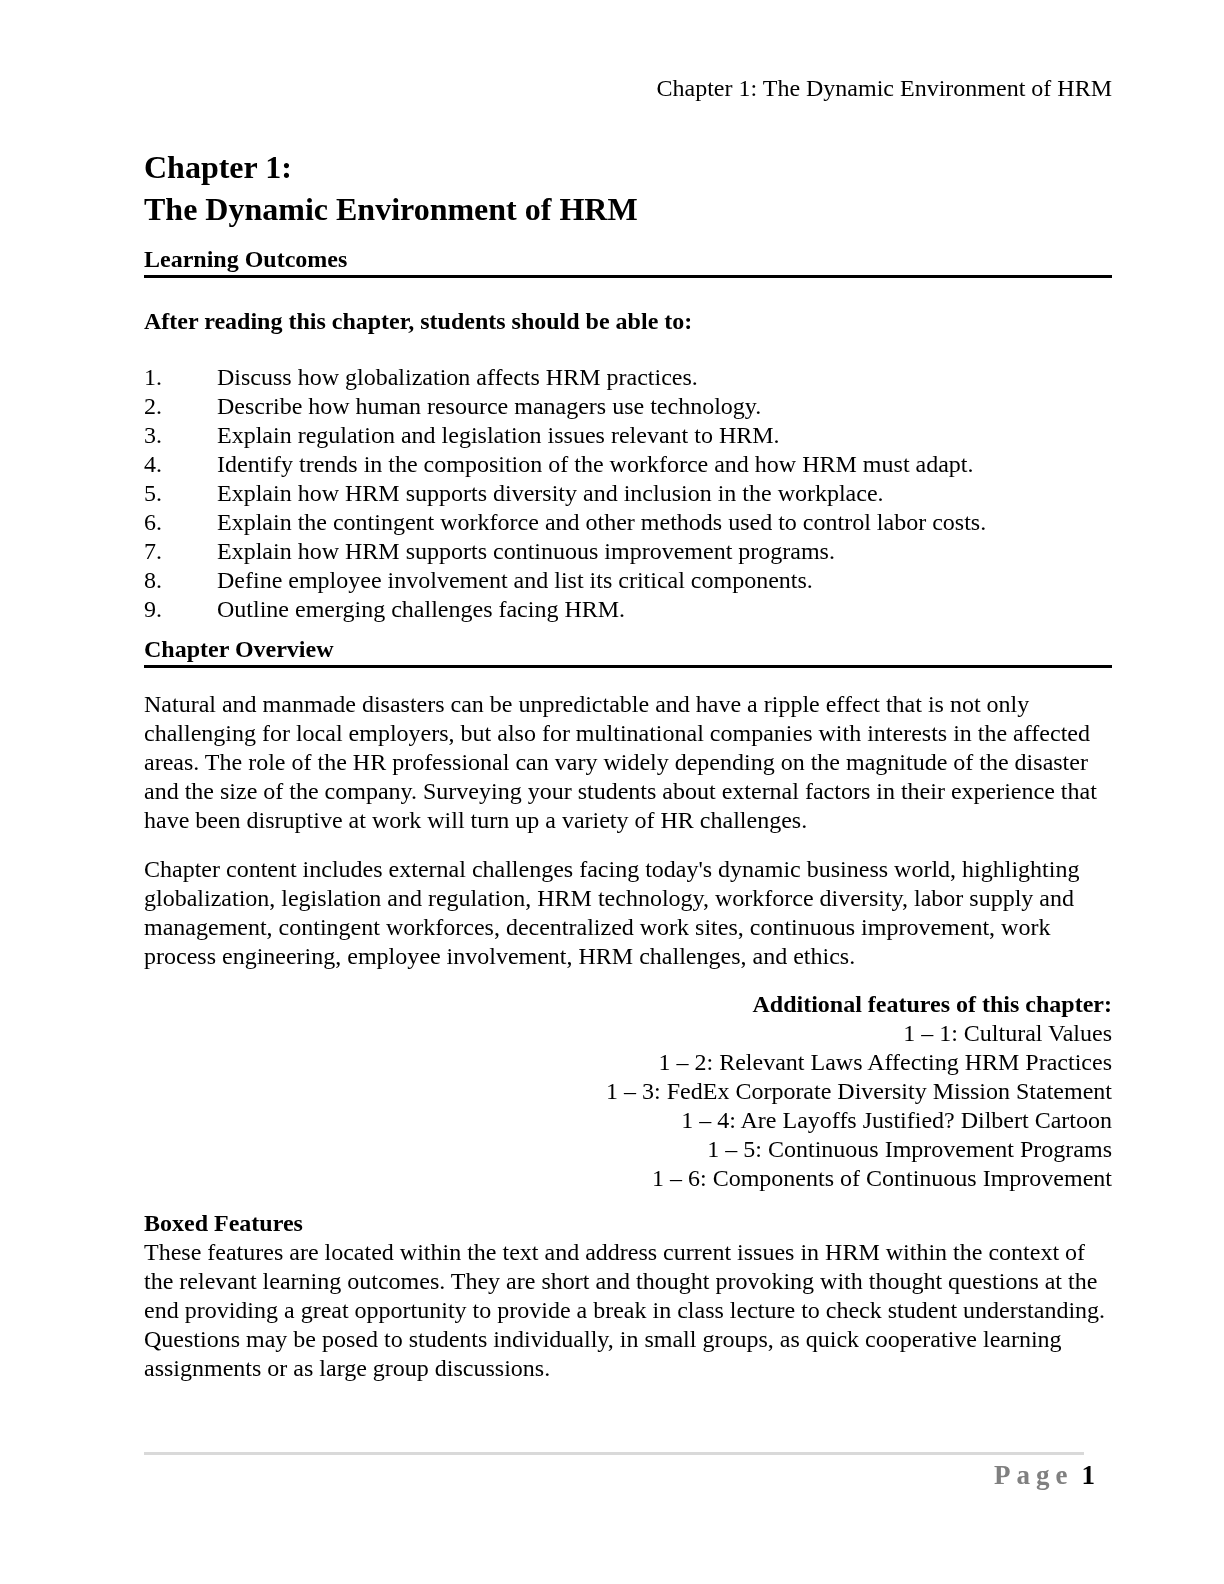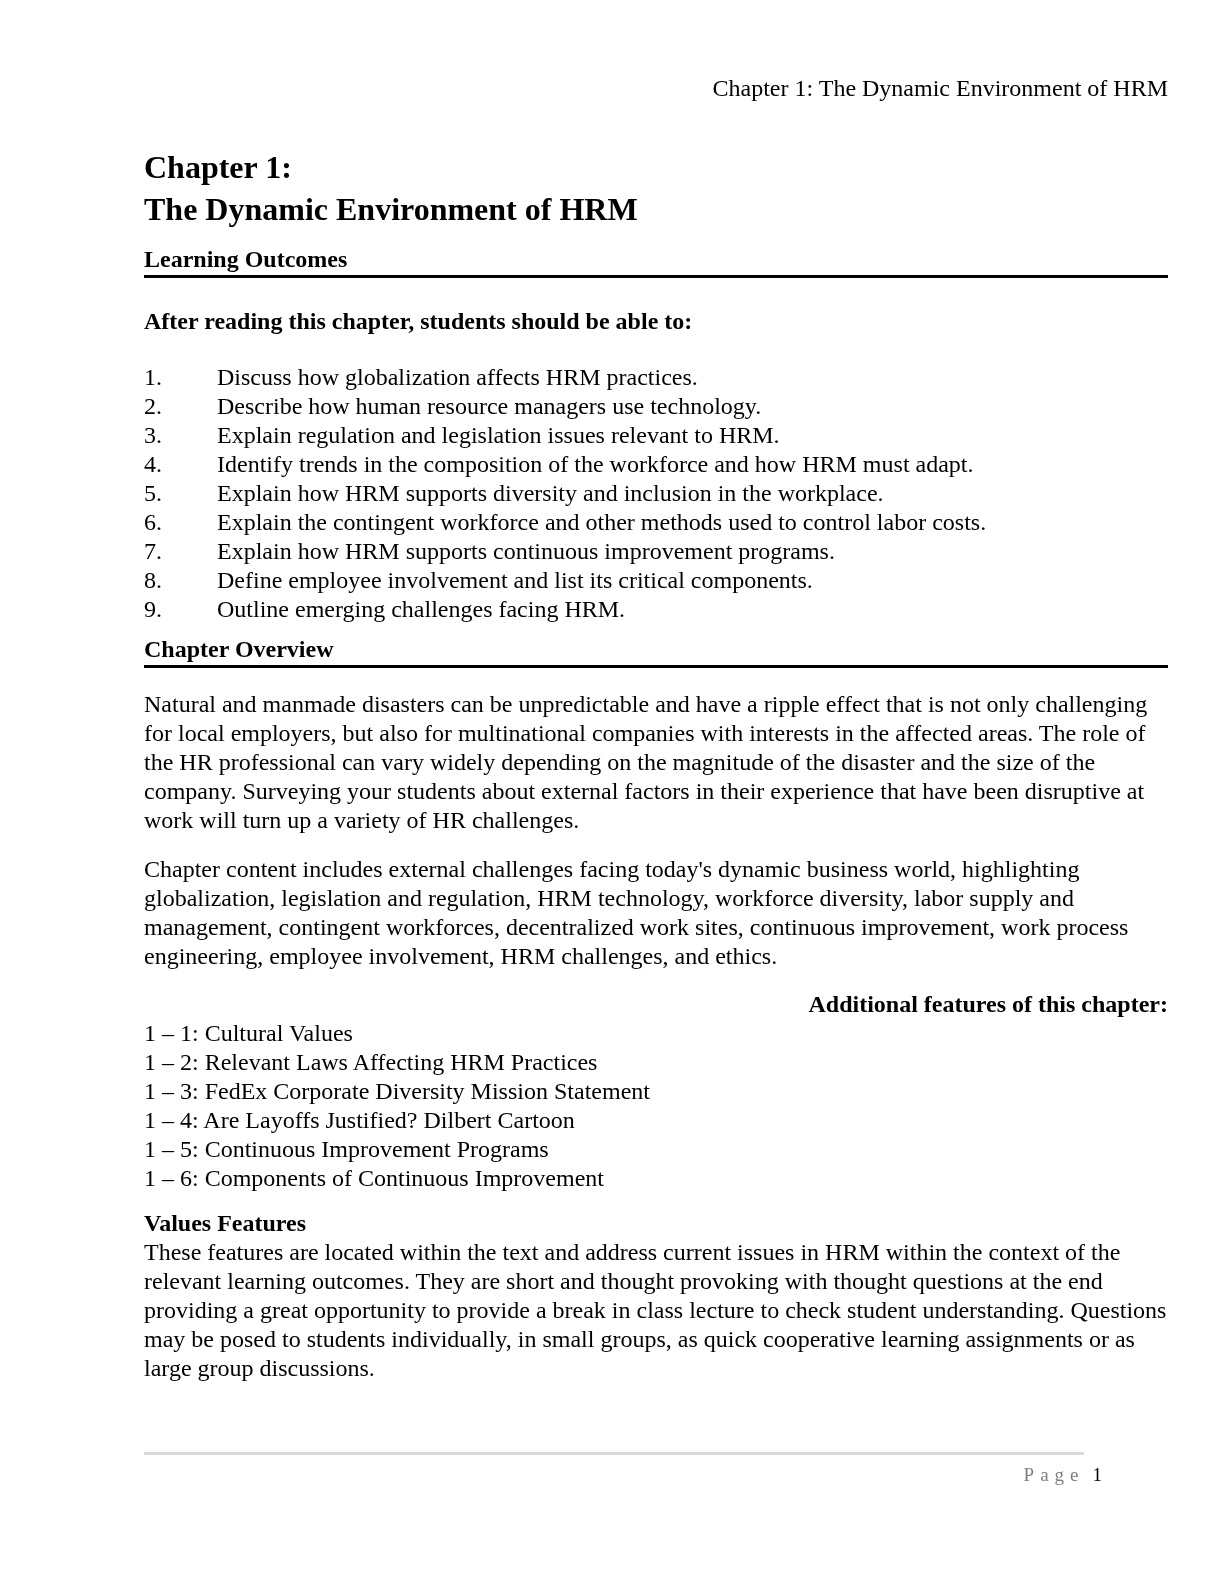--- a/index.html
+++ b/index.html
@@ -8,21 +8,21 @@
     position: relative;
     width: 1224px;
     height: 1584px;
     background: #ffffff;
     color: #000000;
     font-family: "Liberation Serif", "DejaVu Serif", serif;
     font-size: 24px;
     overflow: hidden;
   }
   .content {
-    padding: 0 56px 0 144px;
+    padding: 0 112px 0 144px;
     margin-top: 11px;
   }
   .running-header {
     margin-top: 74px;
     text-align: right;
     font-size: 24px;
     line-height: 28px;
   }
   .doc-title {
     margin-top: 44px;
@@ -47,36 +47,37 @@
   .lo-list { margin-top: 27px; }
   .lo-row { display: flex; line-height: 29px; }
   .lo-num { width: 73px; flex-shrink: 0; }
   .lo-text { flex: 1; }
   .para { line-height: 29px; }
   .para.p1 { margin-top: 22px; }
   .para.p2 { margin-top: 20px; }
   .bold-line { font-weight: bold; line-height: 29px; }
   .additional { margin-top: 19px; text-align: right; }
   .exhibits-heading { margin-top: 26px; }
-  .exhibit-row { line-height: 29px; }
+  .exhibit-row { line-height: 29px; text-align: right; }
   .boxed-heading { margin-top: 16px; }
   .footer-rule {
     position: absolute;
     left: 144px;
     right: 140px;
     top: 1452px;
     height: 3px;
     background: #d9d9d9;
   }
   .footer-text {
     position: absolute;
-    right: 122px;
+    right: 129px;
     top: 1460px;
-    font-size: 19px;
+    font-size: 27px;
     line-height: 30px;
+    font-weight: bold;
   }
   .footer-page-word {
     color: #808080;
     letter-spacing: 6px;
   }
   .footer-page-num {
     color: #000000;
     margin-left: 8px;
   }
 </style>
@@ -147,21 +148,21 @@
 
     <div>
       <div class="exhibit-row">1 – 1: Cultural Values</div>
       <div class="exhibit-row">1 – 2: Relevant Laws Affecting HRM Practices</div>
       <div class="exhibit-row">1 – 3: FedEx Corporate Diversity Mission Statement</div>
       <div class="exhibit-row">1 – 4: Are Layoffs Justified? Dilbert Cartoon</div>
       <div class="exhibit-row">1 – 5: Continuous Improvement Programs</div>
       <div class="exhibit-row">1 – 6: Components of Continuous Improvement</div>
     </div>
 
-    <div class="bold-line boxed-heading">Values Features</div>
+    <div class="bold-line boxed-heading">Boxed Features</div>
 
     <div class="para">These features are located within the text and address current issues in HRM within the context of the relevant learning outcomes. They are short and thought provoking with thought questions at the end providing a great opportunity to provide a break in class lecture to check student understanding. Questions may be posed to students individually, in small groups, as quick cooperative learning assignments or as large group discussions.</div>
 
   </div>
 
   <div class="footer-rule"></div>
   <div class="footer-text">
     <span class="footer-page-word">Page</span><span class="footer-page-num">1</span>
   </div>
 </div>

